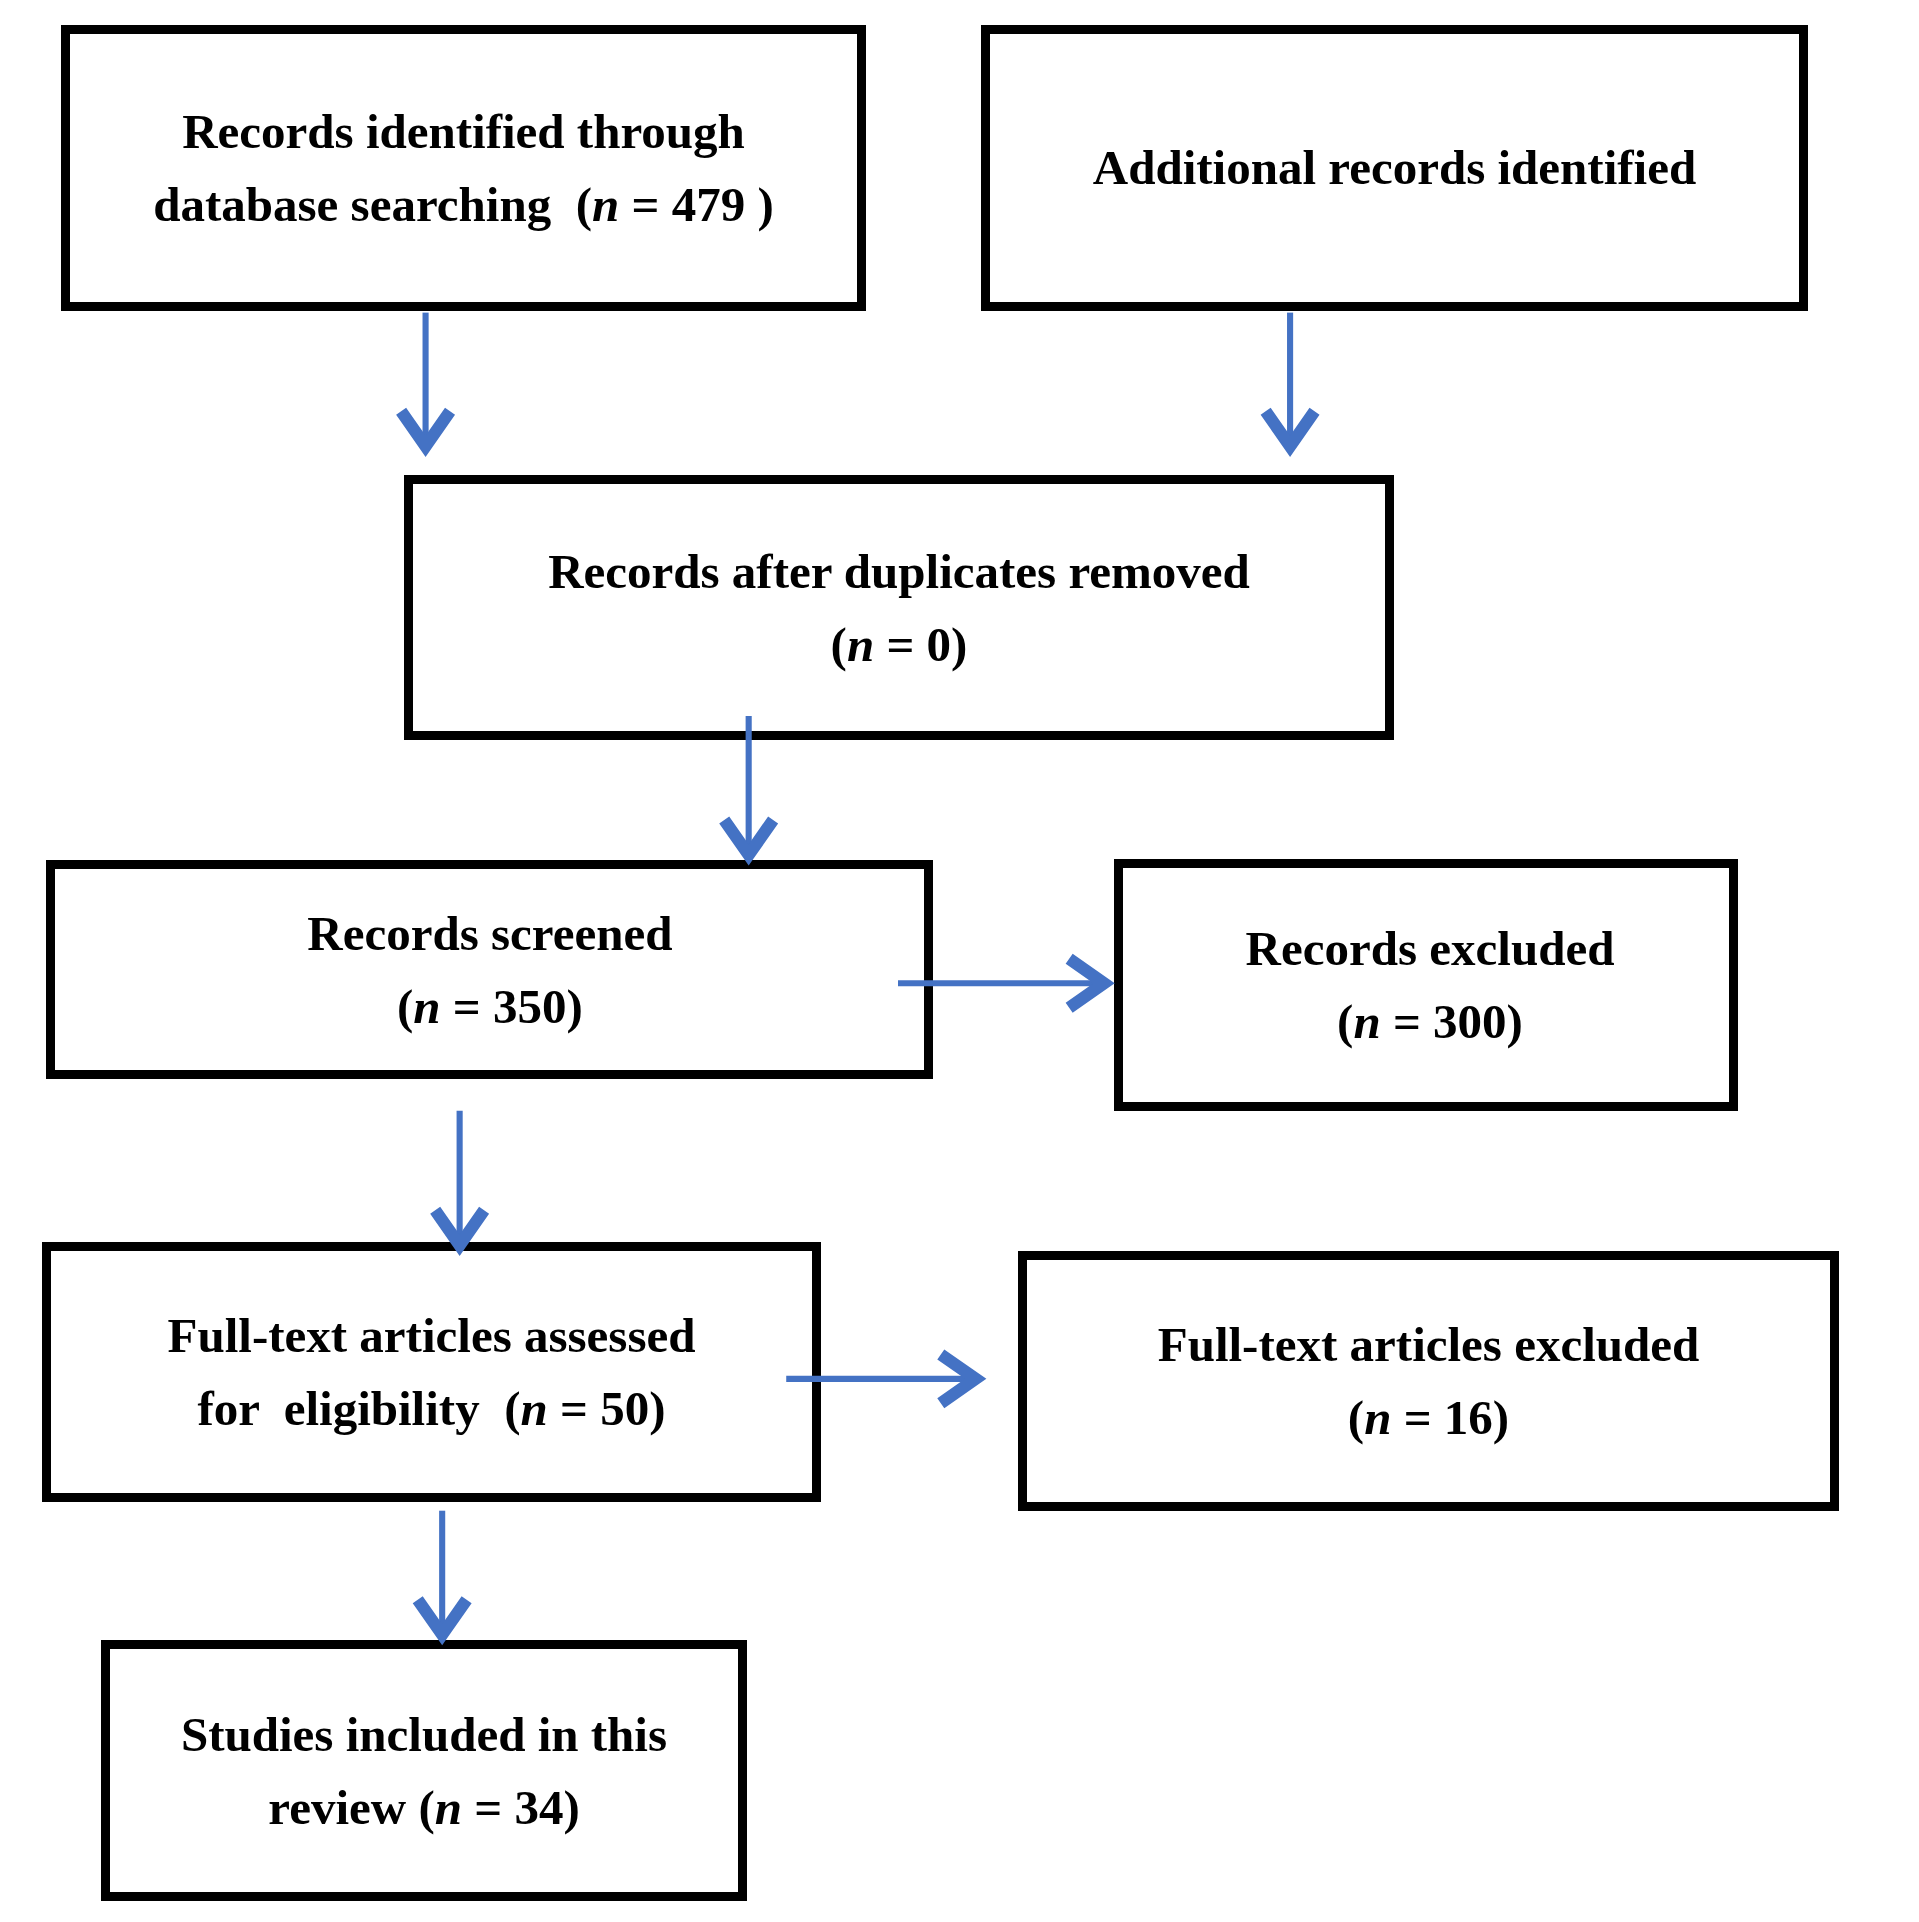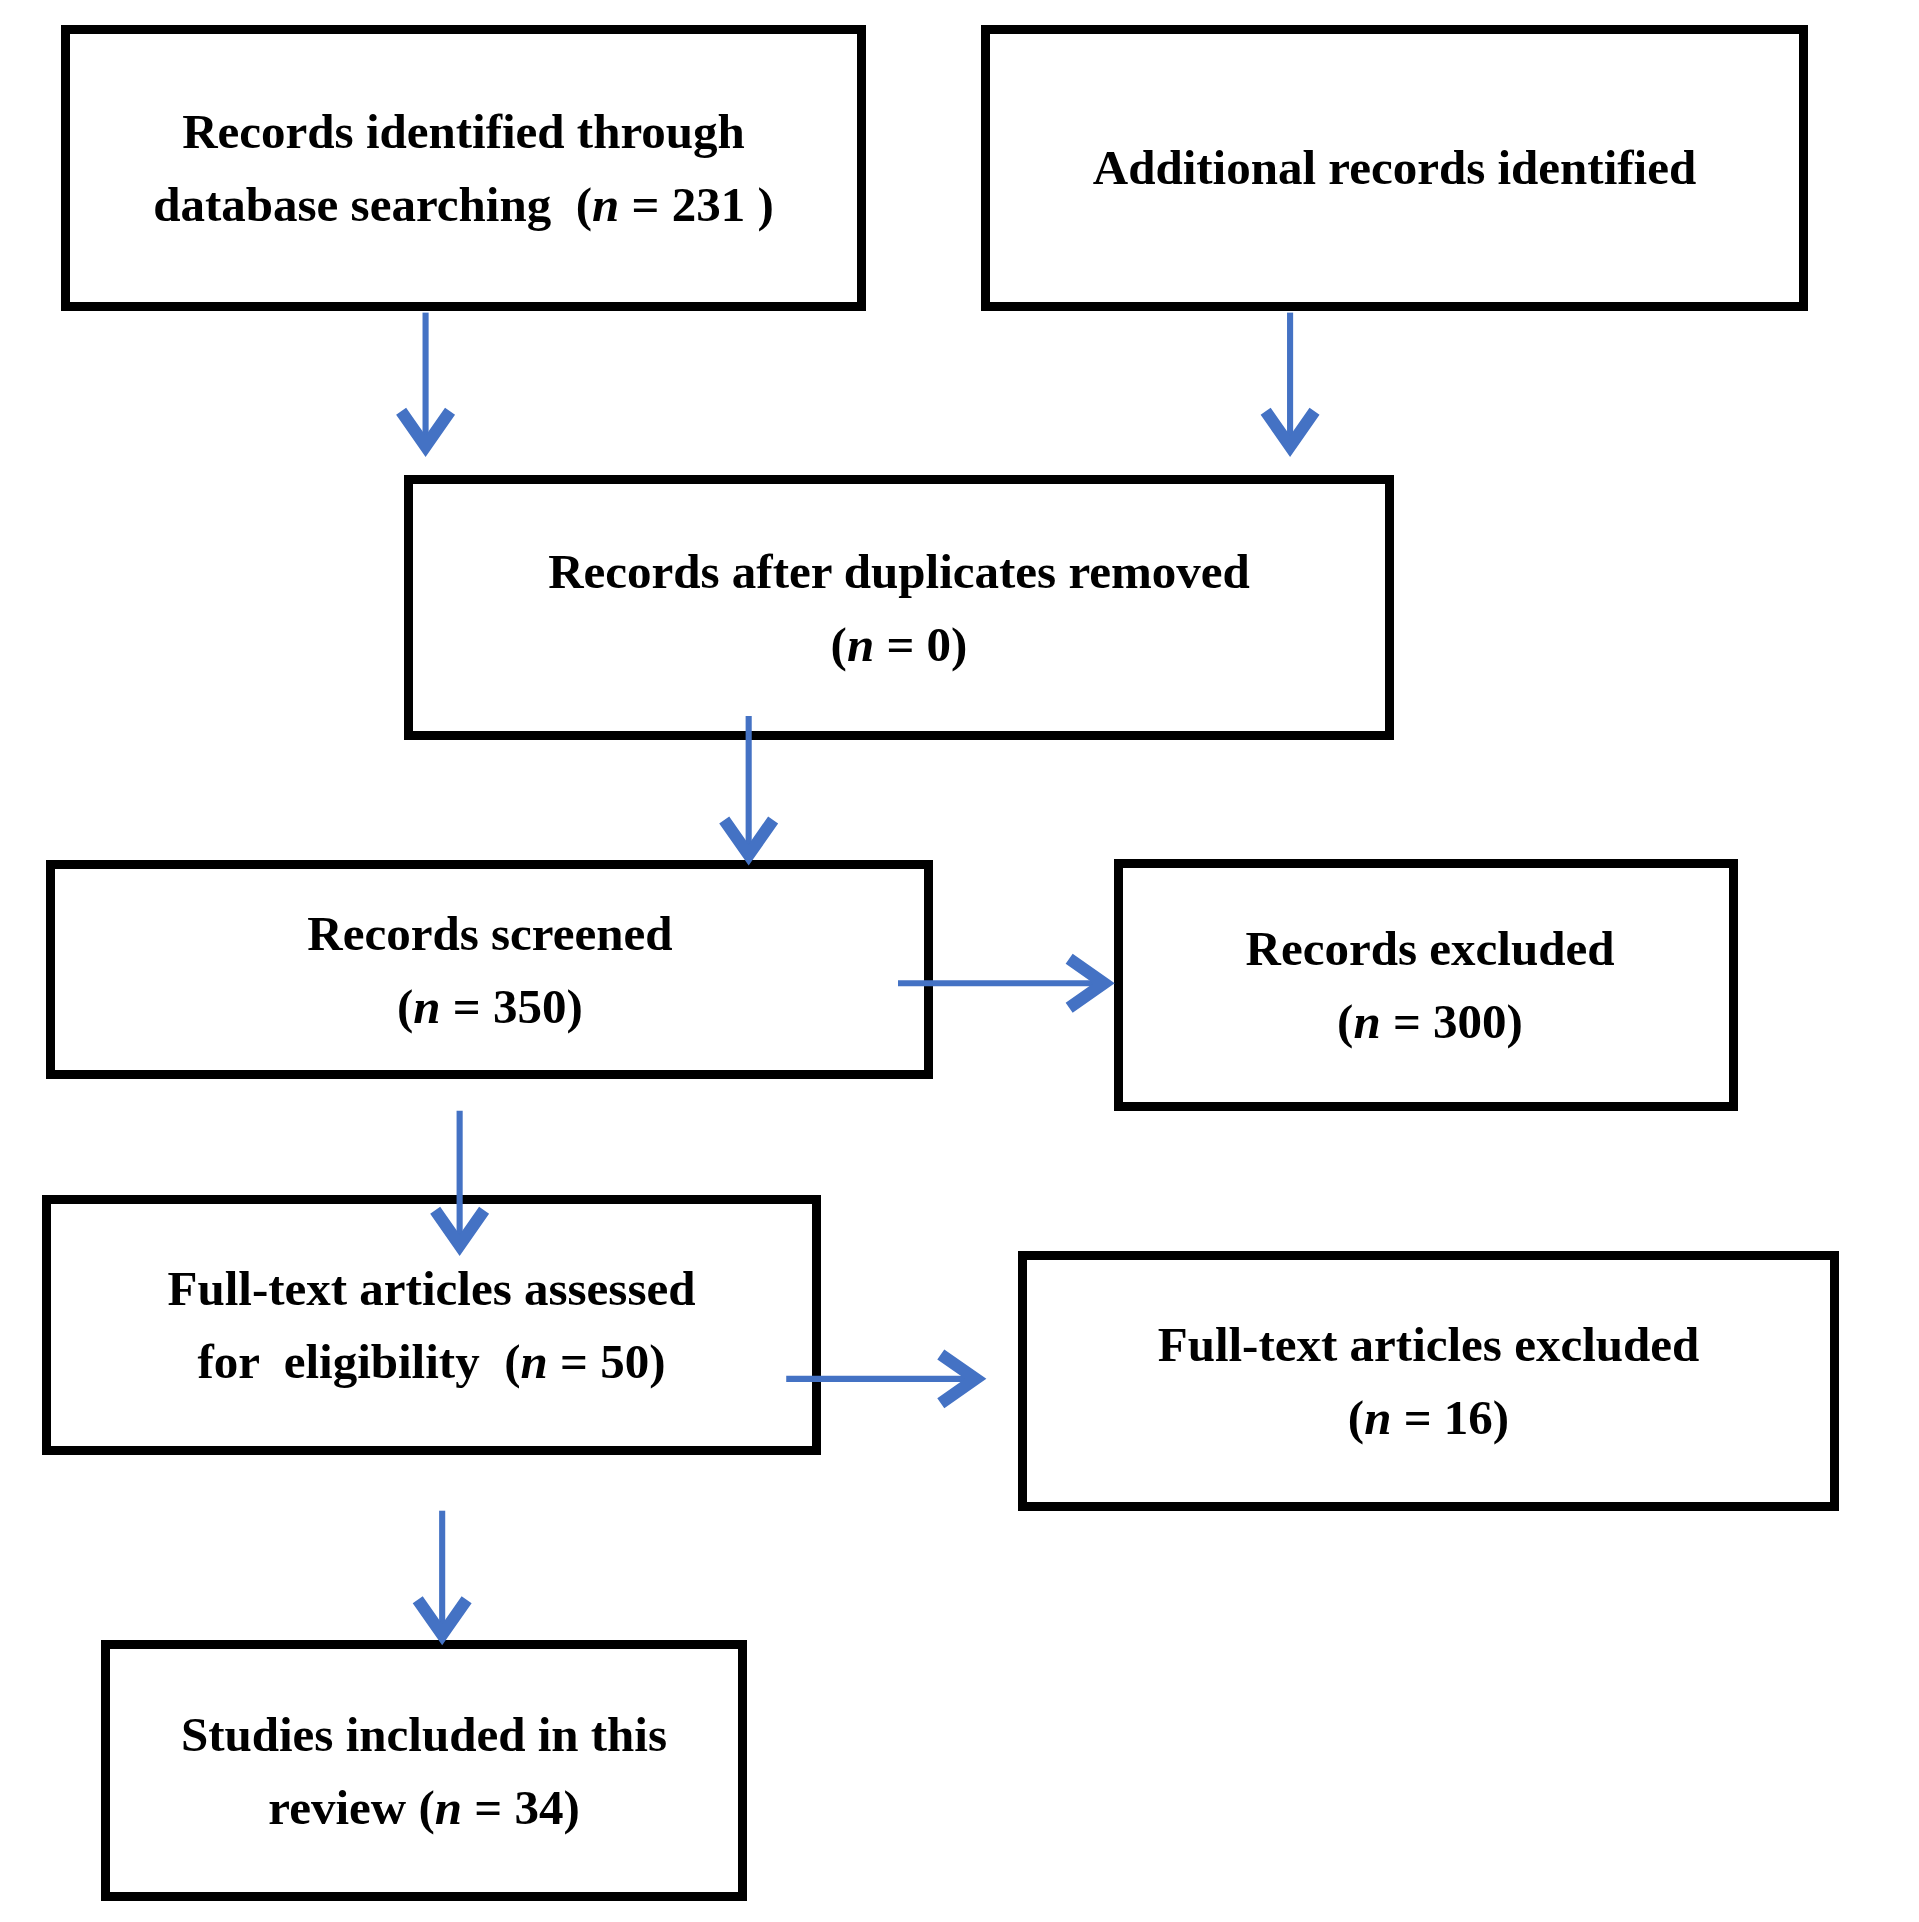--- a/index.html
+++ b/index.html
@@ -38,42 +38,42 @@
   .nvar {
     font-style: italic;
     font-weight: 700;
   }
   
   .b1 { left: 26px;   top: 24.5px;   width: 805px;  height: 286px; }
   .b2 { left: 946px; top: 24.5px;   width: 827px;  height: 286px; }
   .b3 { left: 369px;  top: 475px;  width: 990px; height: 265px; }
   .b4 { left: 11.4px;   top: 860px;  width: 887px; height: 219px; }
   .b5 { left: 1079px; top: 859px;  width: 624px;  height: 252px; padding-left: 8px; }
-  .b6 { left: 7px;    top: 1195px; width: 779px;  height: 260px; }
+  .b6 { left: 7px;    top: 1242px; width: 779px;  height: 260px; }
   .b7 { left: 983px; top: 1251px; width: 821px;  height: 260px; }
   .b8 { left: 66px;   top: 1640px; width: 646px;  height: 261px; }
   #arrow-layer {
     position: absolute;
     left: 0;
     top: 0;
     width: 1920px;
     height: 1922px;
     pointer-events: none;
   }
   #arrow-layer line     { stroke-width: 7px;  fill: none; }
   #arrow-layer polyline { stroke-width: 14px; fill: none; stroke-linejoin: miter; }
 </style>
 </head>
 <body>
 
 <div id="canvas">
 
   <div class="flowbox b1">
     <span class="line">Records identified through</span>
-    <span class="line"><span>database searching  (</span><span class="nvar">n</span><span> = 231 )</span></span>
+    <span class="line"><span>database searching  (</span><span class="nvar">n</span><span> = 479 )</span></span>
   </div>
 
   <div class="flowbox b2">
     <span class="line">Additional records identified</span>
   </div>
 
   <div class="flowbox b3">
     <span class="line">Records after duplicates removed</span>
     <span class="line"><span>(</span><span class="nvar">n</span><span> = 0)</span></span>
   </div>

